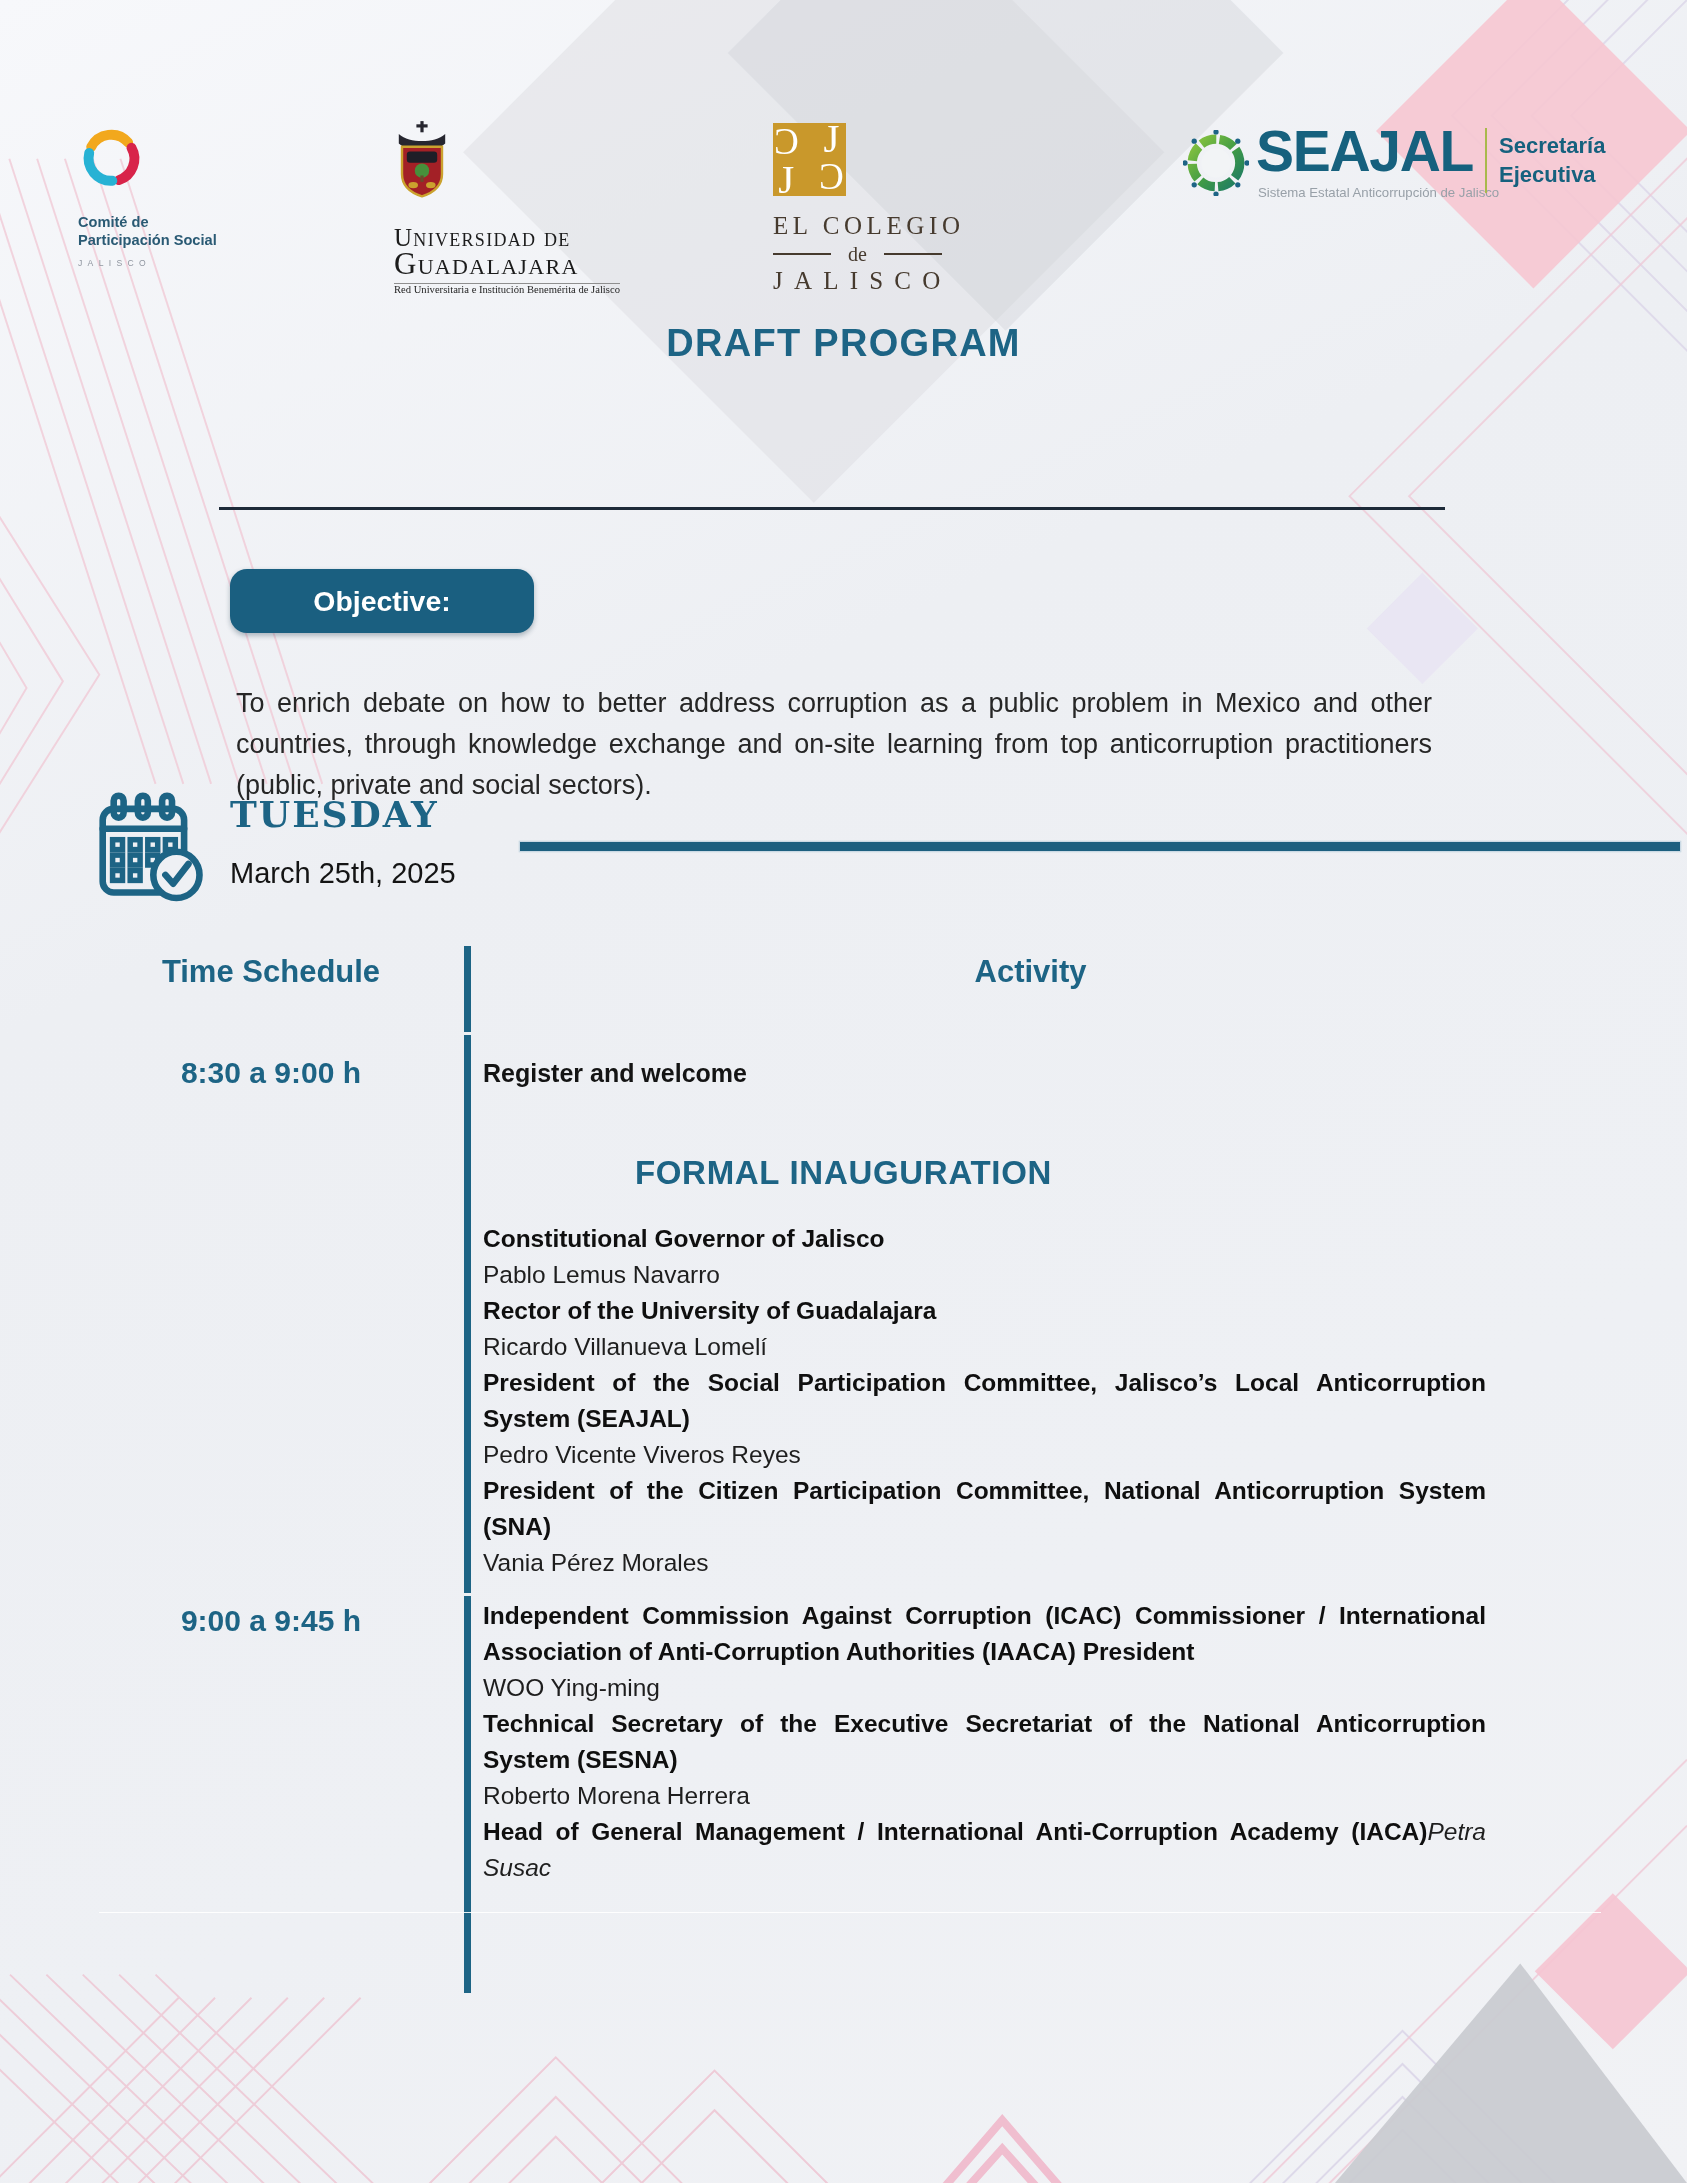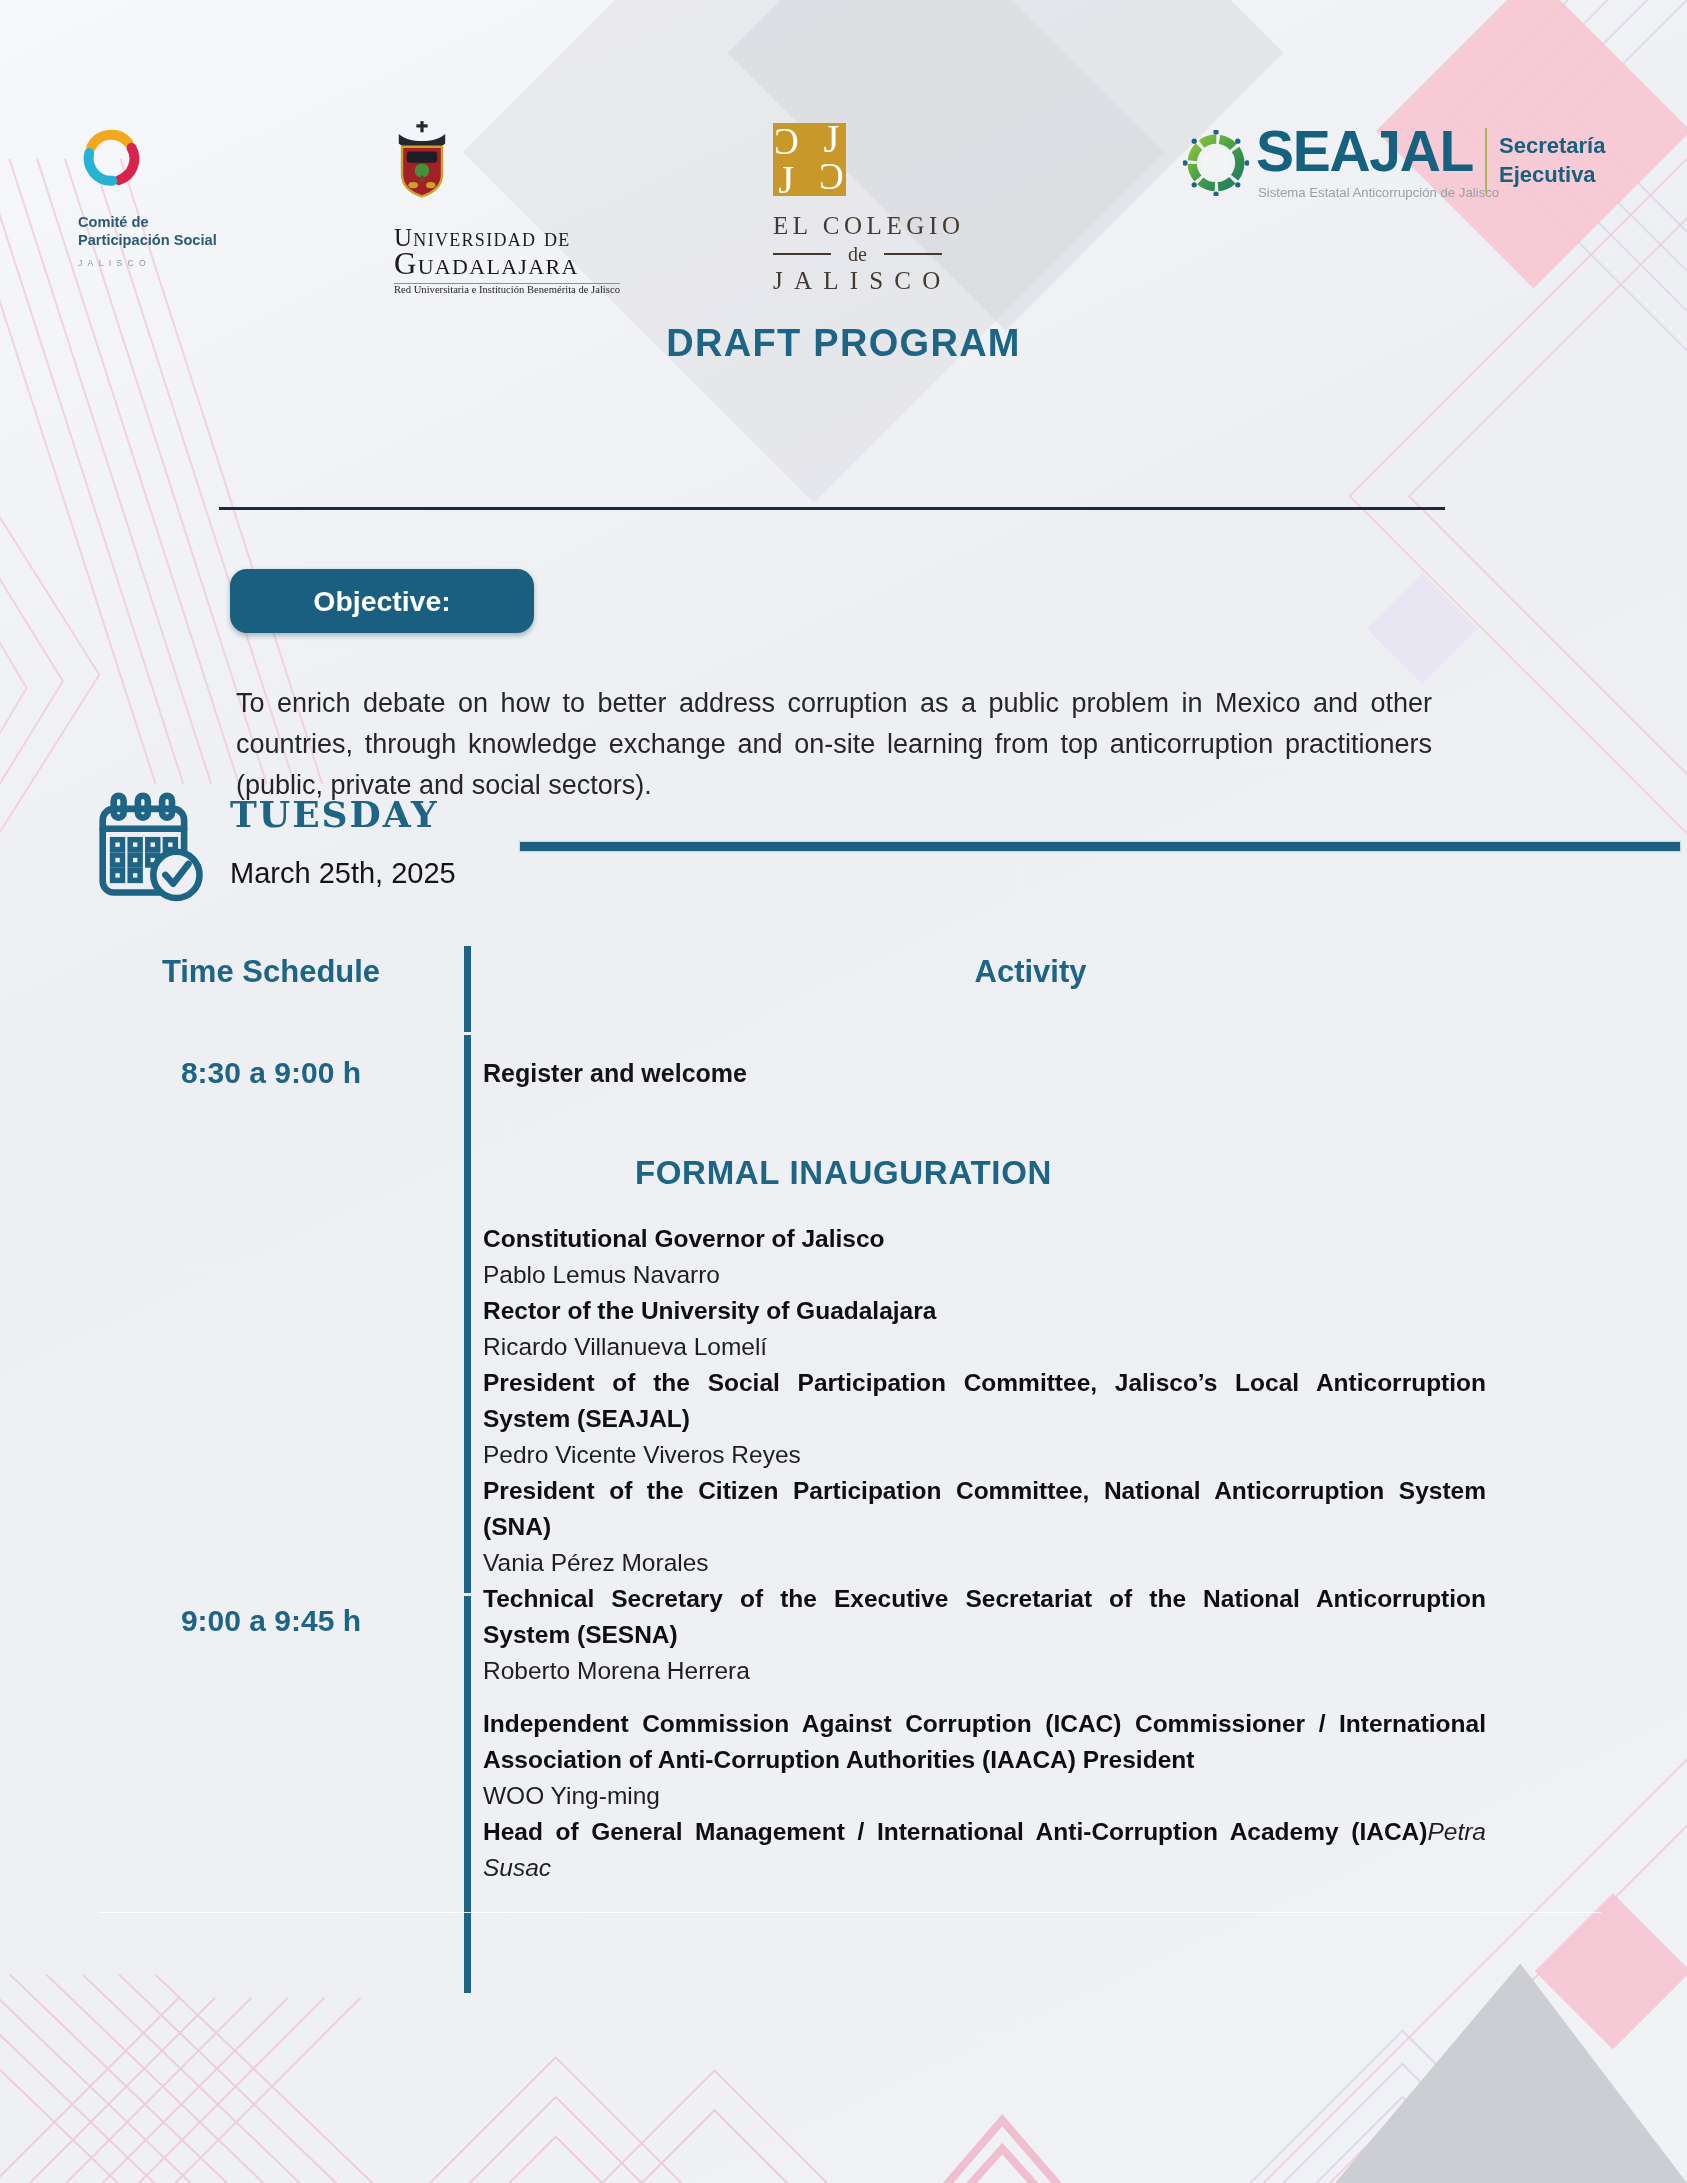--- a/index.html
+++ b/index.html
@@ -320,27 +320,27 @@
       <p class="p-name">Ricardo Villanueva Lomelí</p>
     </div>
     <div class="participant">
       <p class="p-role">President of the Social Participation Committee, Jalisco’s Local Anticorruption System (SEAJAL)</p>
       <p class="p-name">Pedro Vicente Viveros Reyes</p>
     </div>
     <div class="participant">
       <p class="p-role">President of the Citizen Participation Committee, National Anticorruption System (SNA)</p>
       <p class="p-name">Vania Pérez Morales</p>
     </div>
-    <div class="participant">
-      <p class="p-role">Technical Secretary of the Executive Secretariat of the National Anticorruption System (SESNA)</p>
-      <p class="p-name">Roberto Morena Herrera</p>
-    </div>
     <div class="participant gap-top">
       <p class="p-role">Independent Commission Against Corruption (ICAC) Commissioner / International Association of Anti-Corruption Authorities (IAACA) President</p>
       <p class="p-name">WOO Ying-ming</p>
     </div>
     <div class="participant">
+      <p class="p-role">Technical Secretary of the Executive Secretariat of the National Anticorruption System (SESNA)</p>
+      <p class="p-name">Roberto Morena Herrera</p>
+    </div>
+    <div class="participant">
       <p class="p-role"><span>Head of General Management / International Anti-Corruption Academy (IACA)</span><span class="iname">Petra Susac</span></p>
     </div>
   </div>
 
 </div>
 
 
 </body></html>

